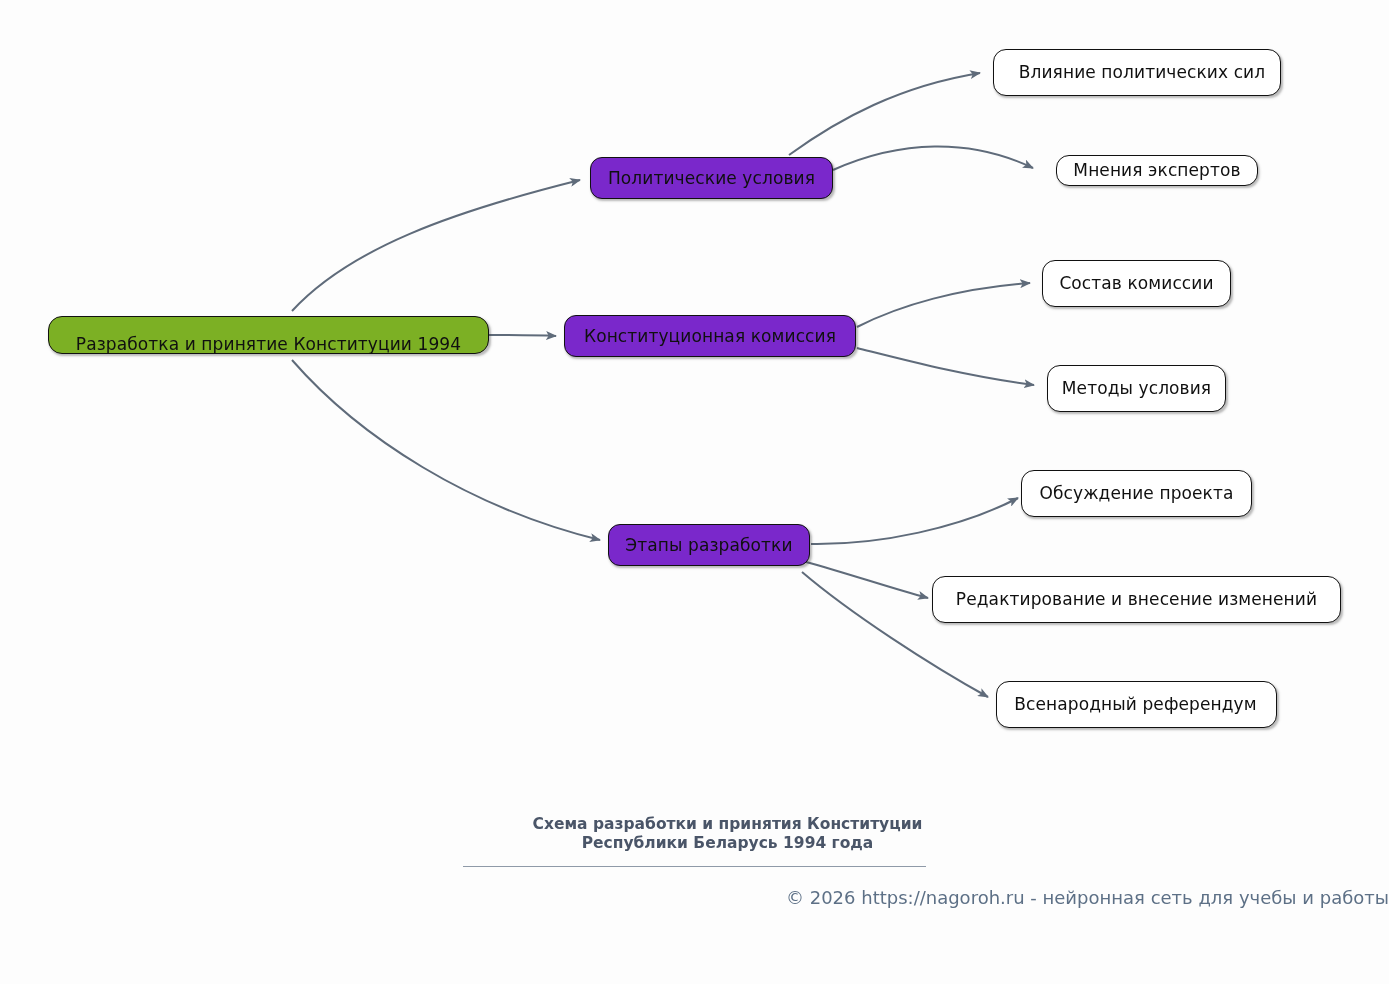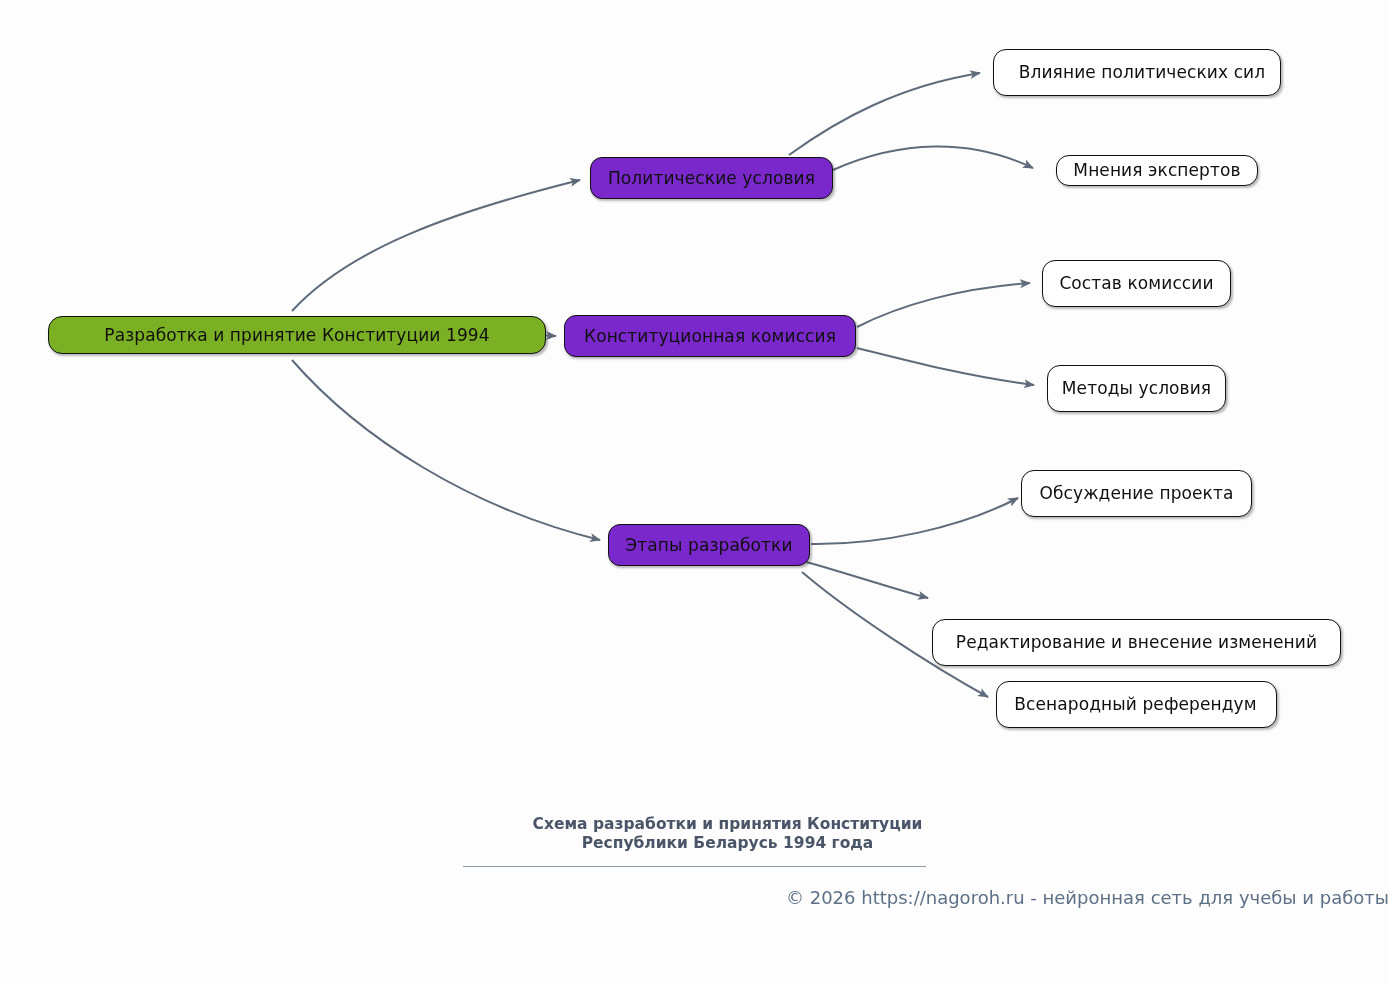--- a/index.html
+++ b/index.html
@@ -98,21 +98,21 @@
 
       <path d="M857,327 C900,305 960,288 1030,283"></path>
       <path d="M857,348 C905,360 965,376 1034,385"></path>
 
       <path d="M811,544 C880,545 960,528 1018,498"></path>
       <path d="M806,562 C850,574 890,588 928,598"></path>
       <path d="M802,572 C850,613 930,665 988,697"></path>
     </g>
   </svg>
 
-  <div class="node root" style="left:48px; top:316px; width:498px; height:38px;">
+  <div class="node root" style="left:48px; top:316px; width:441px; height:38px;align-items:flex-end;">
     <span>Разработка и принятие Конституции 1994</span>
   </div>
 
   <div class="node branch" style="left:590px; top:157px; width:243px; height:42px;">
     <span>Политические условия</span>
   </div>
 
   <div class="node branch" style="left:564px; top:315px; width:292px; height:42px;">
     <span>Конституционная комиссия</span>
   </div>
@@ -134,21 +134,21 @@
   </div>
 
   <div class="node leaf" style="left:1047px; top:365px; width:179px; height:47px;">
     <span>Методы условия</span>
   </div>
 
   <div class="node leaf" style="left:1021px; top:470px; width:231px; height:47px;">
     <span>Обсуждение проекта</span>
   </div>
 
-  <div class="node leaf" style="left:932px; top:576px; width:409px; height:47px;margin-top:43px;">
+  <div class="node leaf" style="left:932px; top:576px; width:409px; height:47px;">
     <span>Редактирование и внесение изменений</span>
   </div>
 
   <div class="node leaf" style="left:996px; top:681px; width:281px; height:47px;padding-left:12px;">
     <span>Всенародный референдум</span>
   </div>
 
   <div id="caption" style="top:815px;">
     <span class="line">Схема разработки и принятия Конституции</span>
     <span class="line">Республики Беларусь 1994 года</span>

